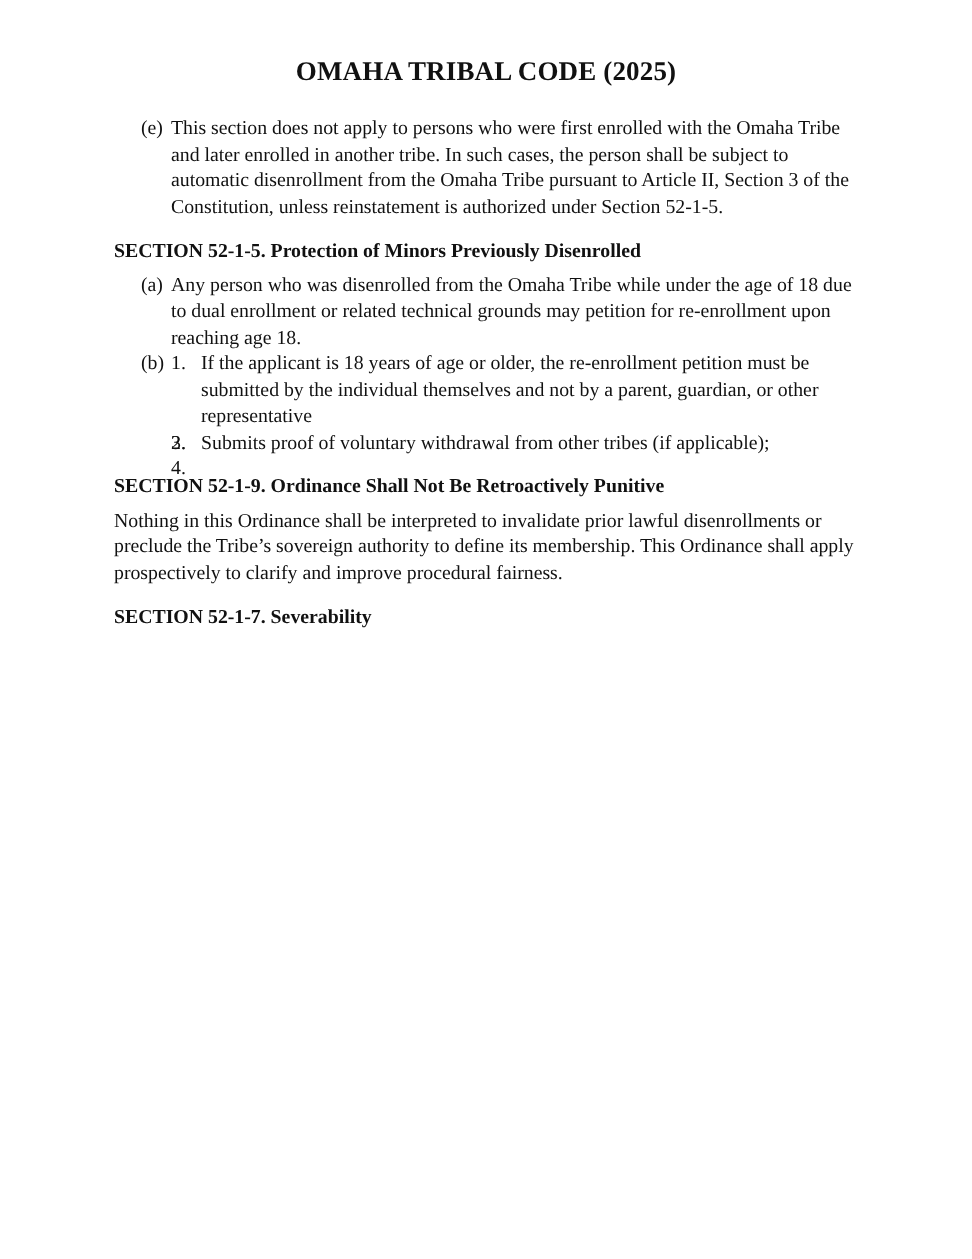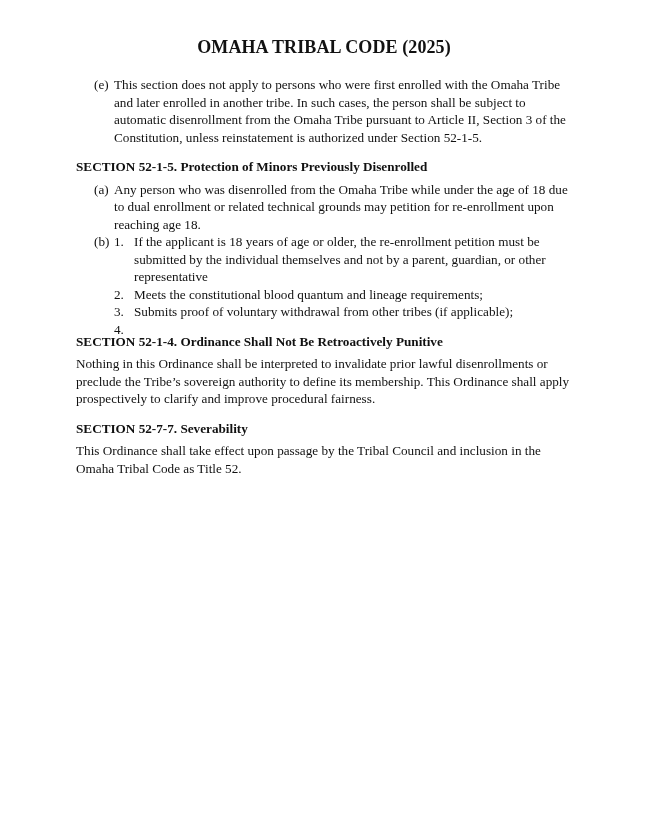--- a/index.html
+++ b/index.html
@@ -97,39 +97,37 @@
         </p>
         <p class="item">
           <span class="marker">(b)</span>
         </p>
         <p class="numbered">
           <span class="num">1.</span>
           <span>If the applicant is 18 years of age or older, the re-enrollment petition must be submitted by the individual themselves and not by a parent, guardian, or other representative</span>
         </p>
         <p class="numbered">
           <span class="num">2.</span>
-          <span>Meets the constitutional blood quantum and lineage requirements;</span>
         </p>
         <p class="numbered">
           <span class="num">3.</span>
           <span>Submits proof of voluntary withdrawal from other tribes (if applicable);</span>
         </p>
         <p class="numbered">
           <span class="num">4.</span>
         </p>
       </div>
     </div>
 
     <div>
-      <div class="section-heading">SECTION 52-1-4. Ordinance Shall Not Be Retroactively Punitive</div>
+      <div class="section-heading">SECTION 52-1-9. Ordinance Shall Not Be Retroactively Punitive</div>
       <p class="para">Nothing in this Ordinance shall be interpreted to invalidate prior lawful disenrollments or preclude the Tribe’s sovereign authority to define its membership. This Ordinance shall apply prospectively to clarify and improve procedural fairness.</p>
     </div>
 
     <div>
-      <div class="section-heading">SECTION 52-7-7. Severability</div>
+      <div class="section-heading">SECTION 52-1-7. Severability</div>
     </div>
 
     <div>
-      <p class="para">This Ordinance shall take effect upon passage by the Tribal Council and inclusion in the Omaha Tribal Code as Title 52.</p>
     </div>
 
   </div>
 </div>
 
 </body></html>

